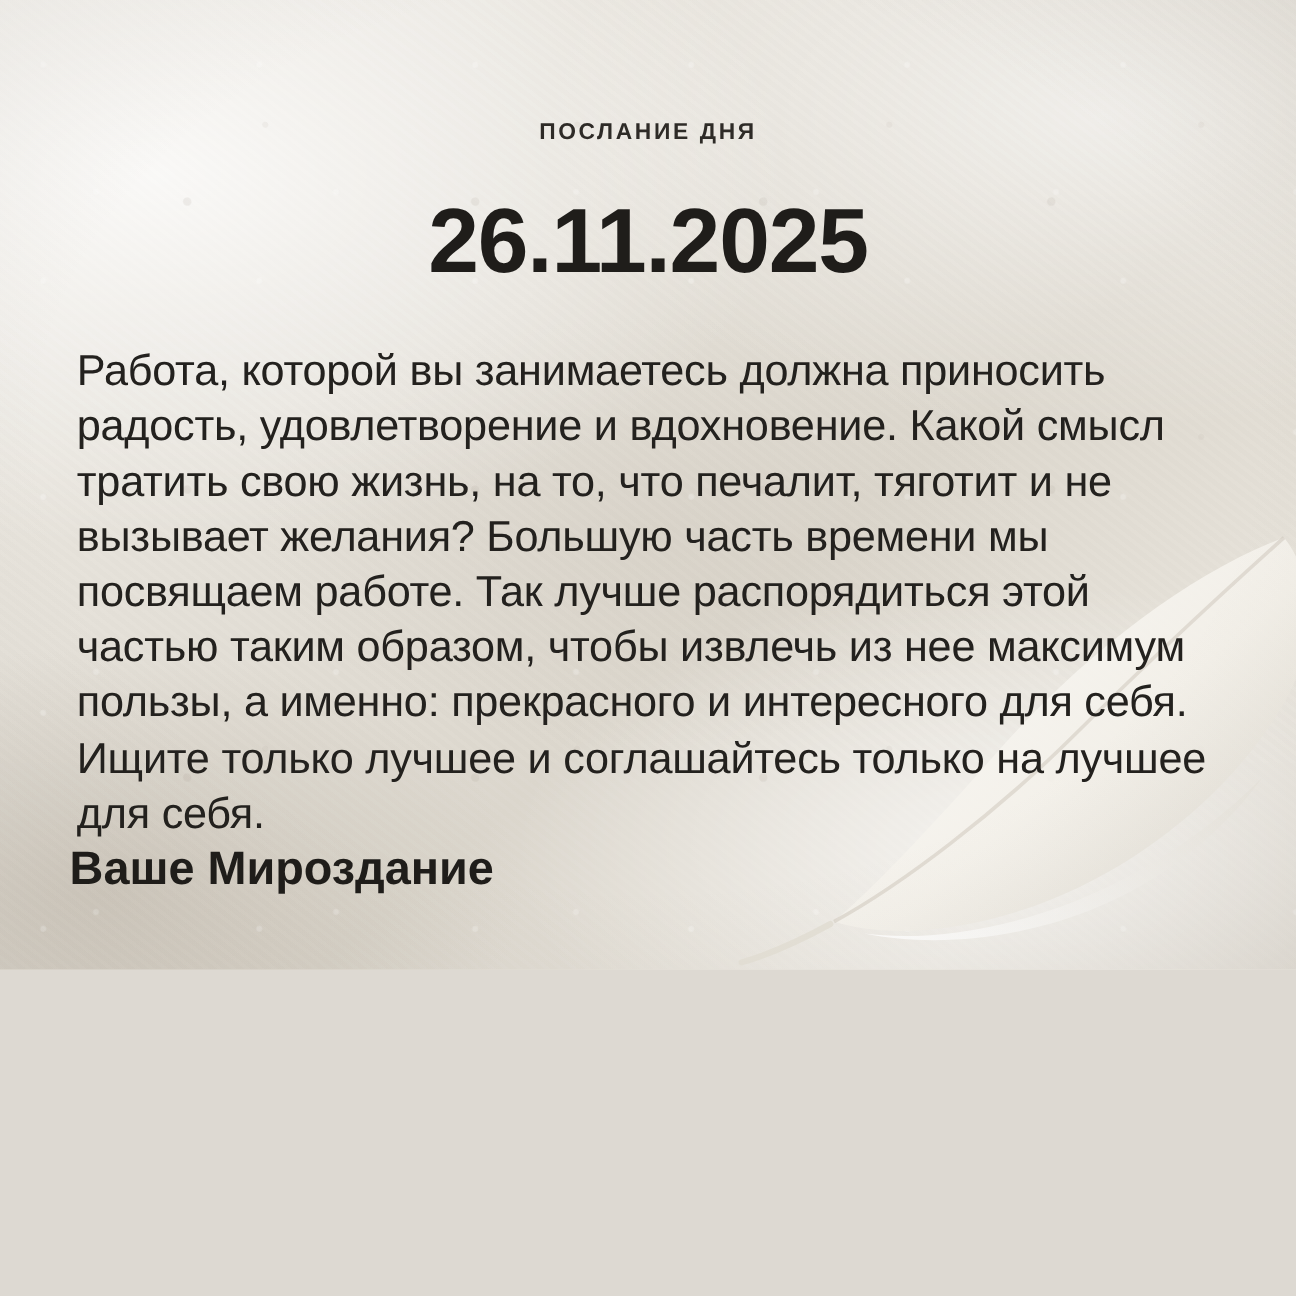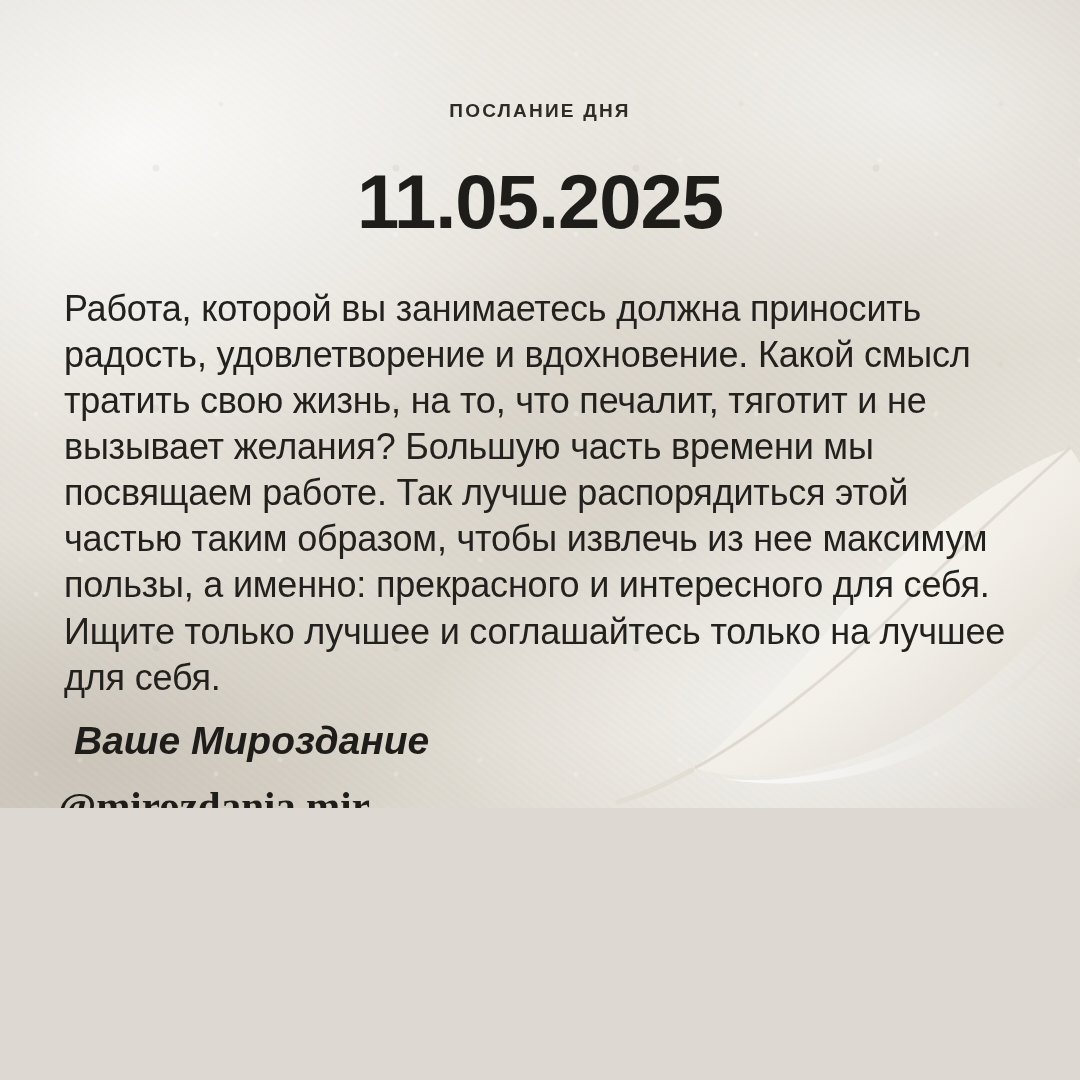--- a/index.html
+++ b/index.html
@@ -104,22 +104,21 @@
 
   .signature {
     margin-top: auto;
     padding-bottom: 40px;
   }
   .sig-name {
     font-size: 39px;
     font-weight: bold;
     color: #1f1d1a;
     line-height: 1.25;
-    margin: 16px;
-    font-style: italic;
+    margin: 0;
   }
   .sig-handle {
     font-family: "Liberation Serif", serif;
     font-size: 41px;
     font-weight: bold;
     color: #1f1d1a;
     line-height: 1.22;
     margin: 0;
   }
 </style>
@@ -145,21 +144,20 @@
     <path d="M470 10 C 390 40, 300 110, 230 190 C 175 252, 130 300, 95 330 C 140 345, 210 338, 275 312 C 360 278, 432 214, 470 148 C 495 104, 500 48, 470 10 Z" fill="url(#fthg)"></path>
     <path d="M95 330 C 150 300, 230 240, 300 170 C 360 110, 420 55, 470 10" fill="none" stroke="#cfc9bd" stroke-opacity="0.55" stroke-width="3"></path>
     <path d="M120 340 C 180 352, 250 344, 310 320 C 370 296, 420 255, 452 210 C 400 262, 330 306, 255 327 C 205 341, 158 345, 120 340 Z" fill="url(#fthg2)"></path>
     <path d="M92 332 C 70 344, 46 356, 18 364" fill="none" stroke="#e4e0d6" stroke-width="5" stroke-linecap="round"></path>
   </svg>
 
   <div class="vignette"></div>
 
   <div class="content">
     <div class="kicker">ПОСЛАНИЕ ДНЯ</div>
-    <div class="date">11.05.2025</div>
+    <div class="date">26.11.2025</div>
     <p class="body-text">Работа, которой вы занимаетесь должна приносить радость, удовлетворение и вдохновение. Какой смысл тратить свою жизнь, на то, что печалит, тяготит и не вызывает желания? Большую часть времени мы посвящаем работе. Так лучше распорядиться этой частью таким образом, чтобы извлечь из нее максимум пользы, а именно: прекрасного и интересного для себя. Ищите только лучшее и соглашайтесь только на лучшее для себя.</p>
     <div class="signature">
       <p class="sig-name">Ваше Мироздание</p>
-      <p class="sig-handle">@mirozdania.mir</p>
     </div>
   </div>
 
 </div>
 
 </body></html>

